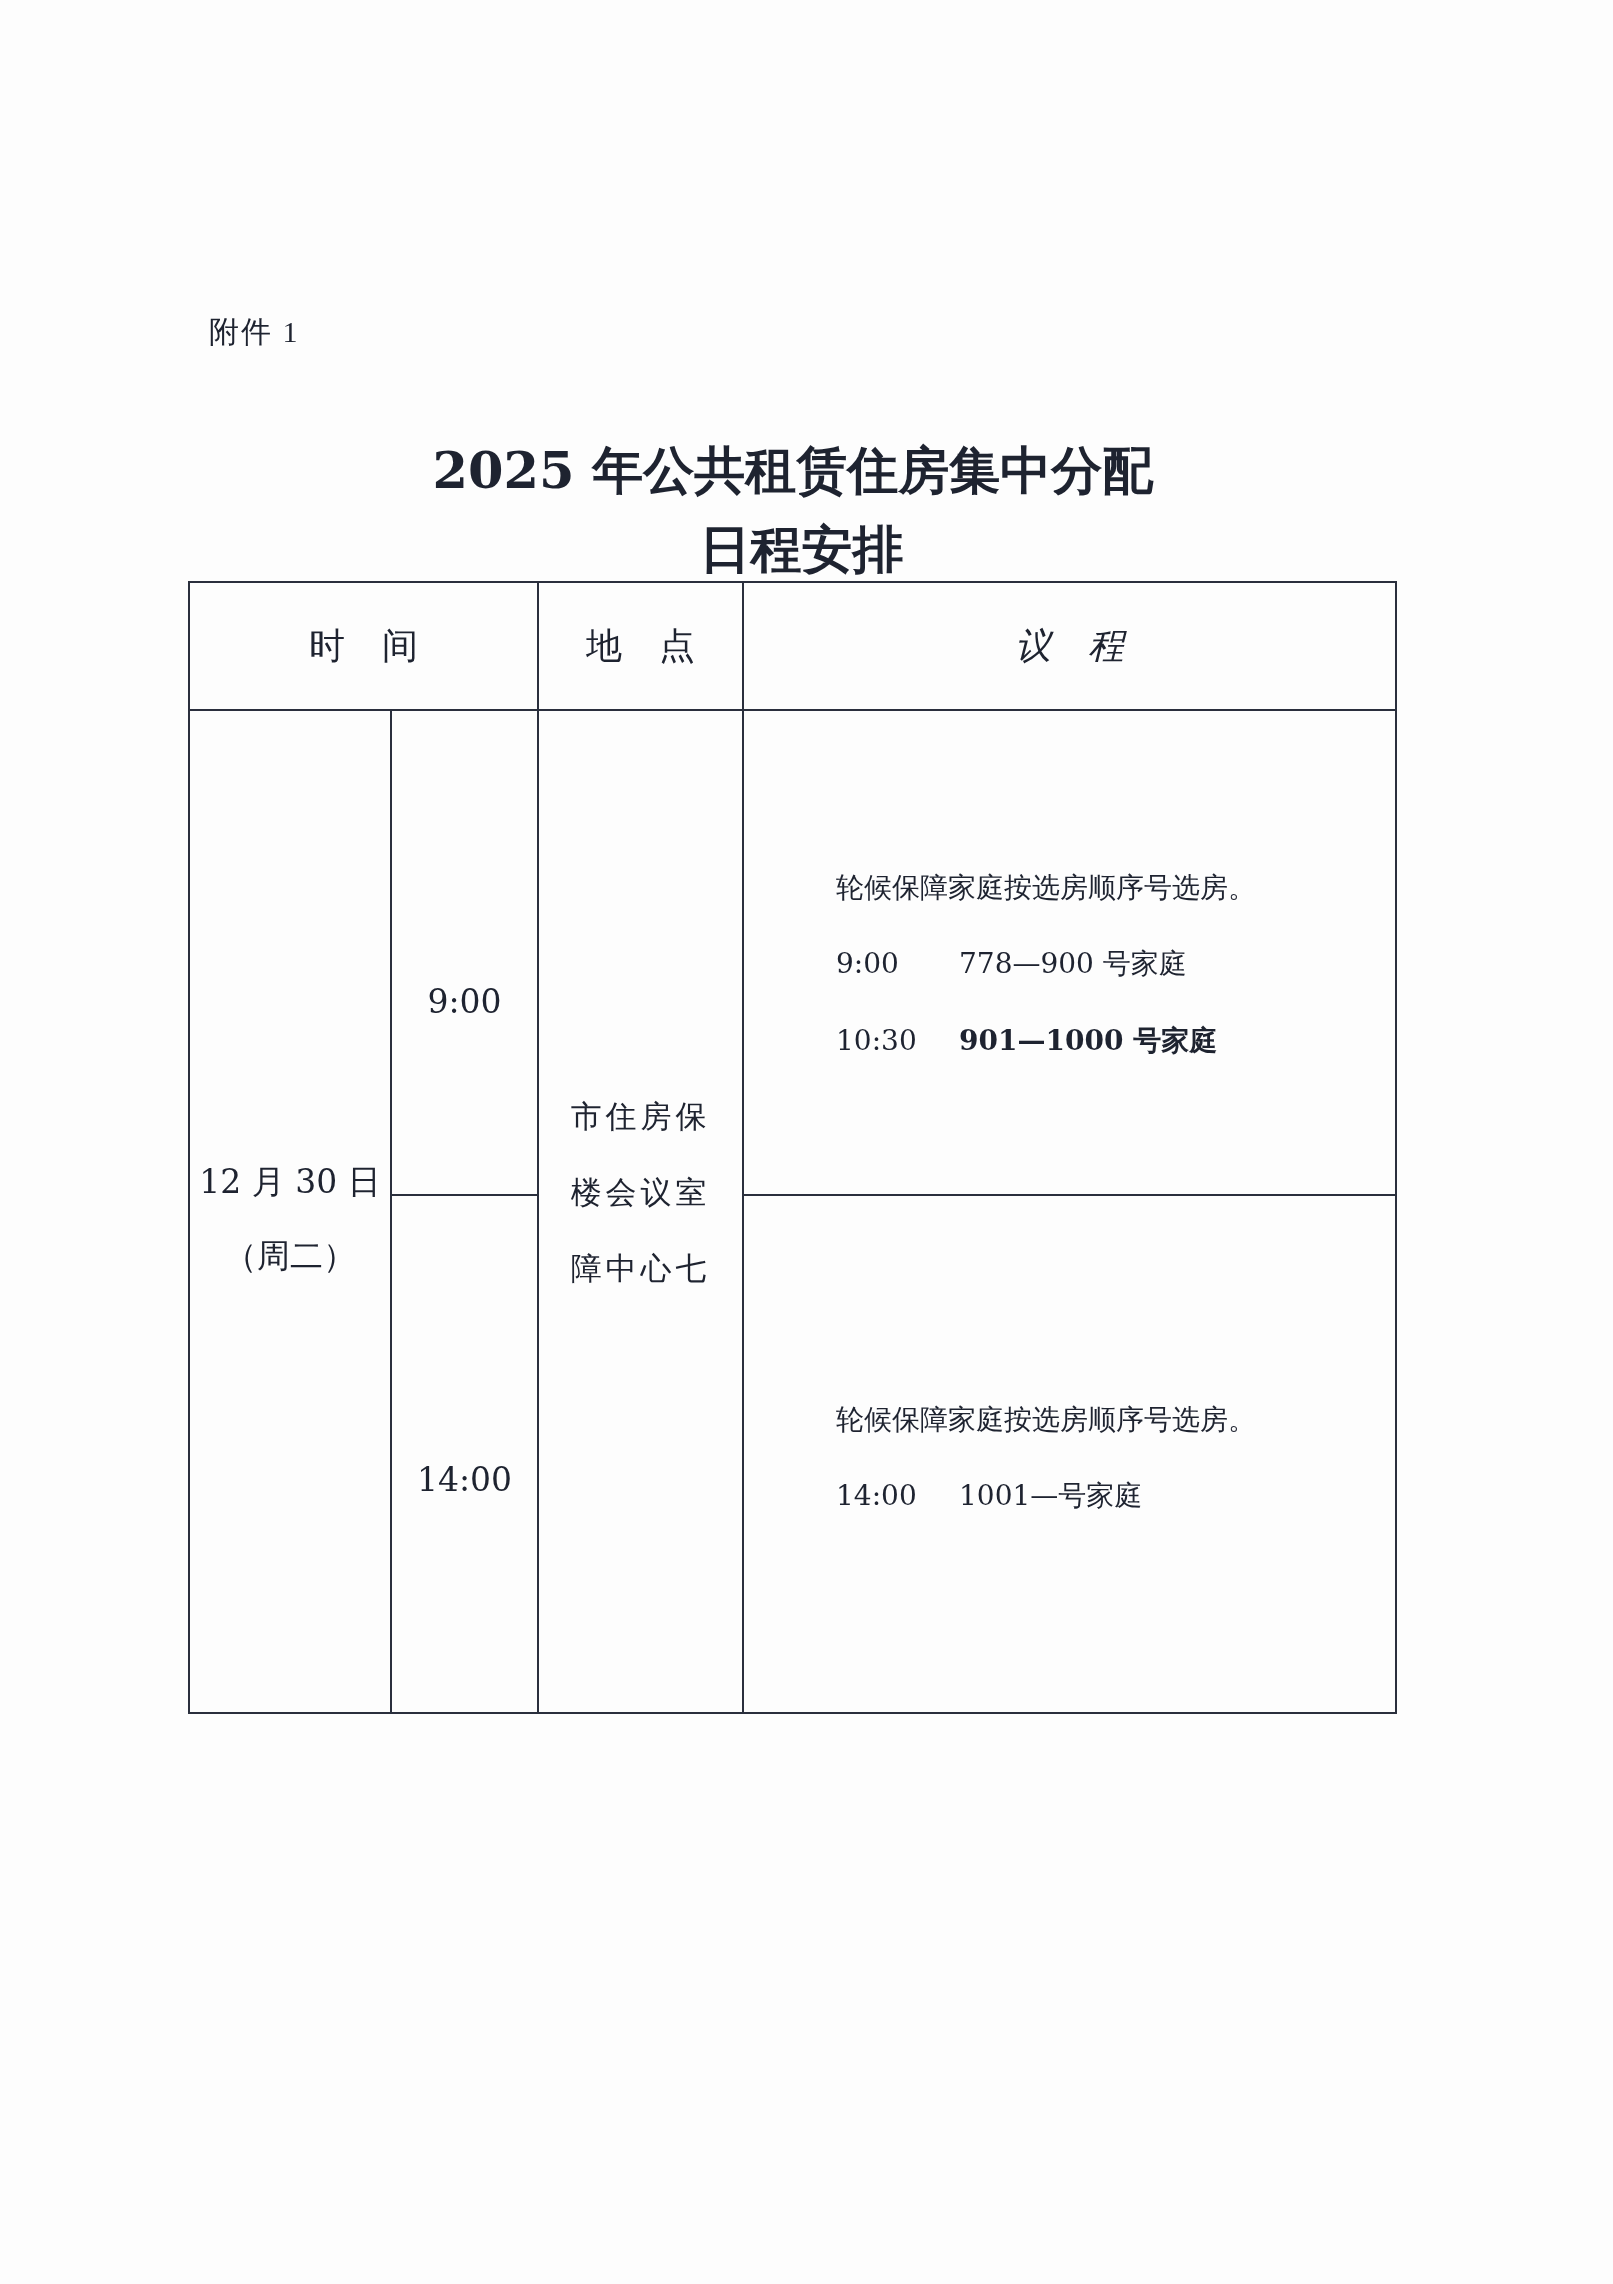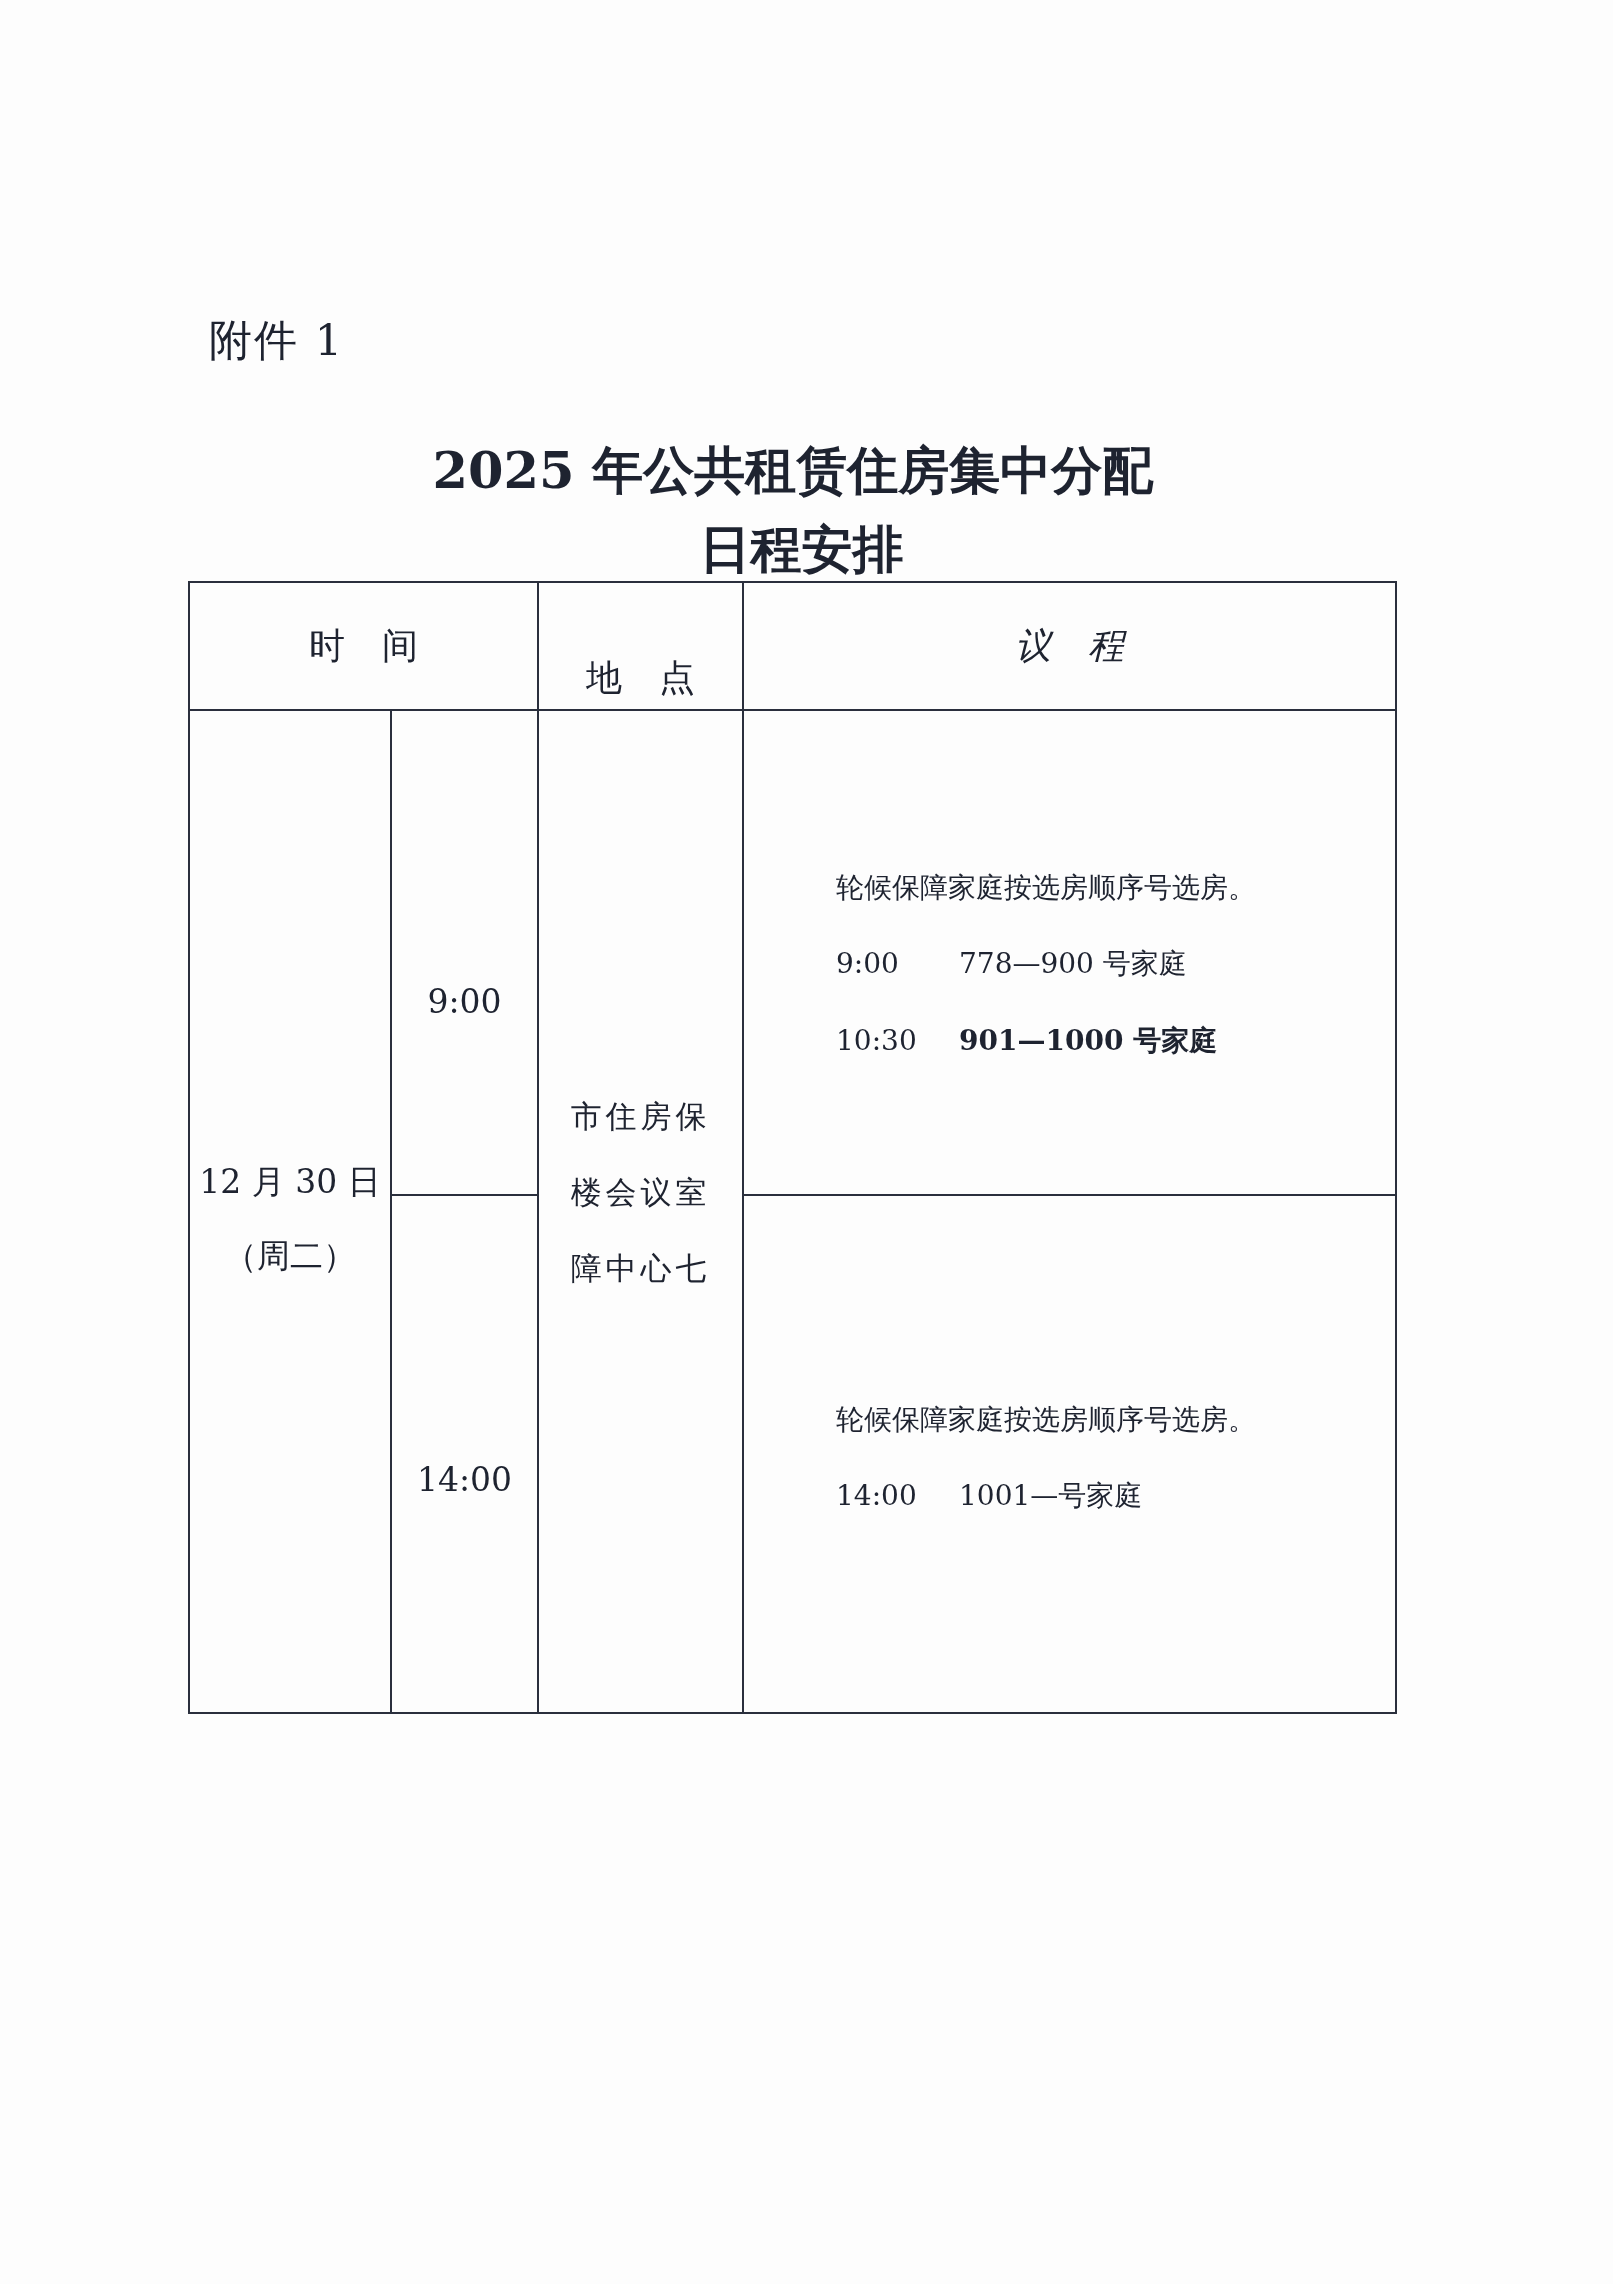--- a/index.html
+++ b/index.html
@@ -1,20 +1,20 @@
 <!DOCTYPE html>
 <html><head>
 <meta charset="utf-8">
 <style>
   html, body { margin:0; padding:0; }
   body {
     width:1613px; height:2285px; background:#fdfdfd; position:relative; overflow:hidden;
     font-family: "DejaVu Serif", "Liberation Serif", serif; color:#1e2330;
   }
-  .attach { position:absolute; left:209px; top:312px; font-size:43px; letter-spacing:2px; }
+  .attach { position:absolute; left:209px; top:312px; font-size:30px; letter-spacing:2px;font-family:Liberation Serif, serif; }
   .title { position:absolute; left:0; width:1613px; text-align:center; font-weight:bold;
            font-family: "DejaVu Serif", "Liberation Serif", serif; }
   .t1 { top:437px; font-size:51px; left:-13.7px; }
   .t2 { top:516px; font-size:51px; left:-4.9px; }
   .tbl { position:absolute; left:188px; top:581px; width:1209px; height:1133px;
          border:2px solid #2a2f3d; box-sizing:border-box; }
   .line { position:absolute; background:#2a2f3d; }
   .cell { position:absolute; display:flex; align-items:center; justify-content:center; text-align:center; }
   .hdr { font-size:36px; letter-spacing:37px; }
   .txt { font-size:33px; }
@@ -33,21 +33,21 @@
   <div class="line" style="left:0;top:126px;width:1205px;height:2px;"></div>
 
   <div class="line" style="left:347px;top:0;width:2px;height:1129px;"></div>
   <div class="line" style="left:552px;top:0;width:2px;height:1129px;"></div>
   <div class="line" style="left:200px;top:127px;width:2px;height:1002px;"></div>
 
   <div class="line" style="left:201px;top:611px;width:147px;height:2px;"></div>
   <div class="line" style="left:553px;top:611px;width:652px;height:2px;"></div>
 
   <div class="cell hdr" style="left:0;top:0;width:347px;height:126px;padding-left:37px;box-sizing:border-box;">时间</div>
-  <div class="cell hdr" style="left:349px;top:0;width:203px;height:126px;padding-left:37px;box-sizing:border-box;margin-top:32px;">地点</div>
+  <div class="cell hdr" style="left:349px;top:0;width:203px;height:126px;padding-left:37px;box-sizing:border-box;">地点</div>
   <div class="cell hdr" style="left:554px;top:0;width:651px;height:126px;padding-left:37px;box-sizing:border-box;font-style:italic;">议程</div>
 
   <div class="cell" style="left:0;top:128px;width:200px;height:1001px;flex-direction:column;margin-top:8px;">
     <div class="txt" style="margin-bottom:29px;">12 月 30 日</div>
     <div class="txt">（周二）</div>
   </div>
 
   <div class="cell txt" style="left:202px;top:128px;width:145px;height:482px;padding-top:98px;box-sizing:border-box;">9:00</div>
   <div class="cell txt" style="left:202px;top:613px;width:145px;height:517px;padding-top:49px;box-sizing:border-box;">14:00</div>
 

